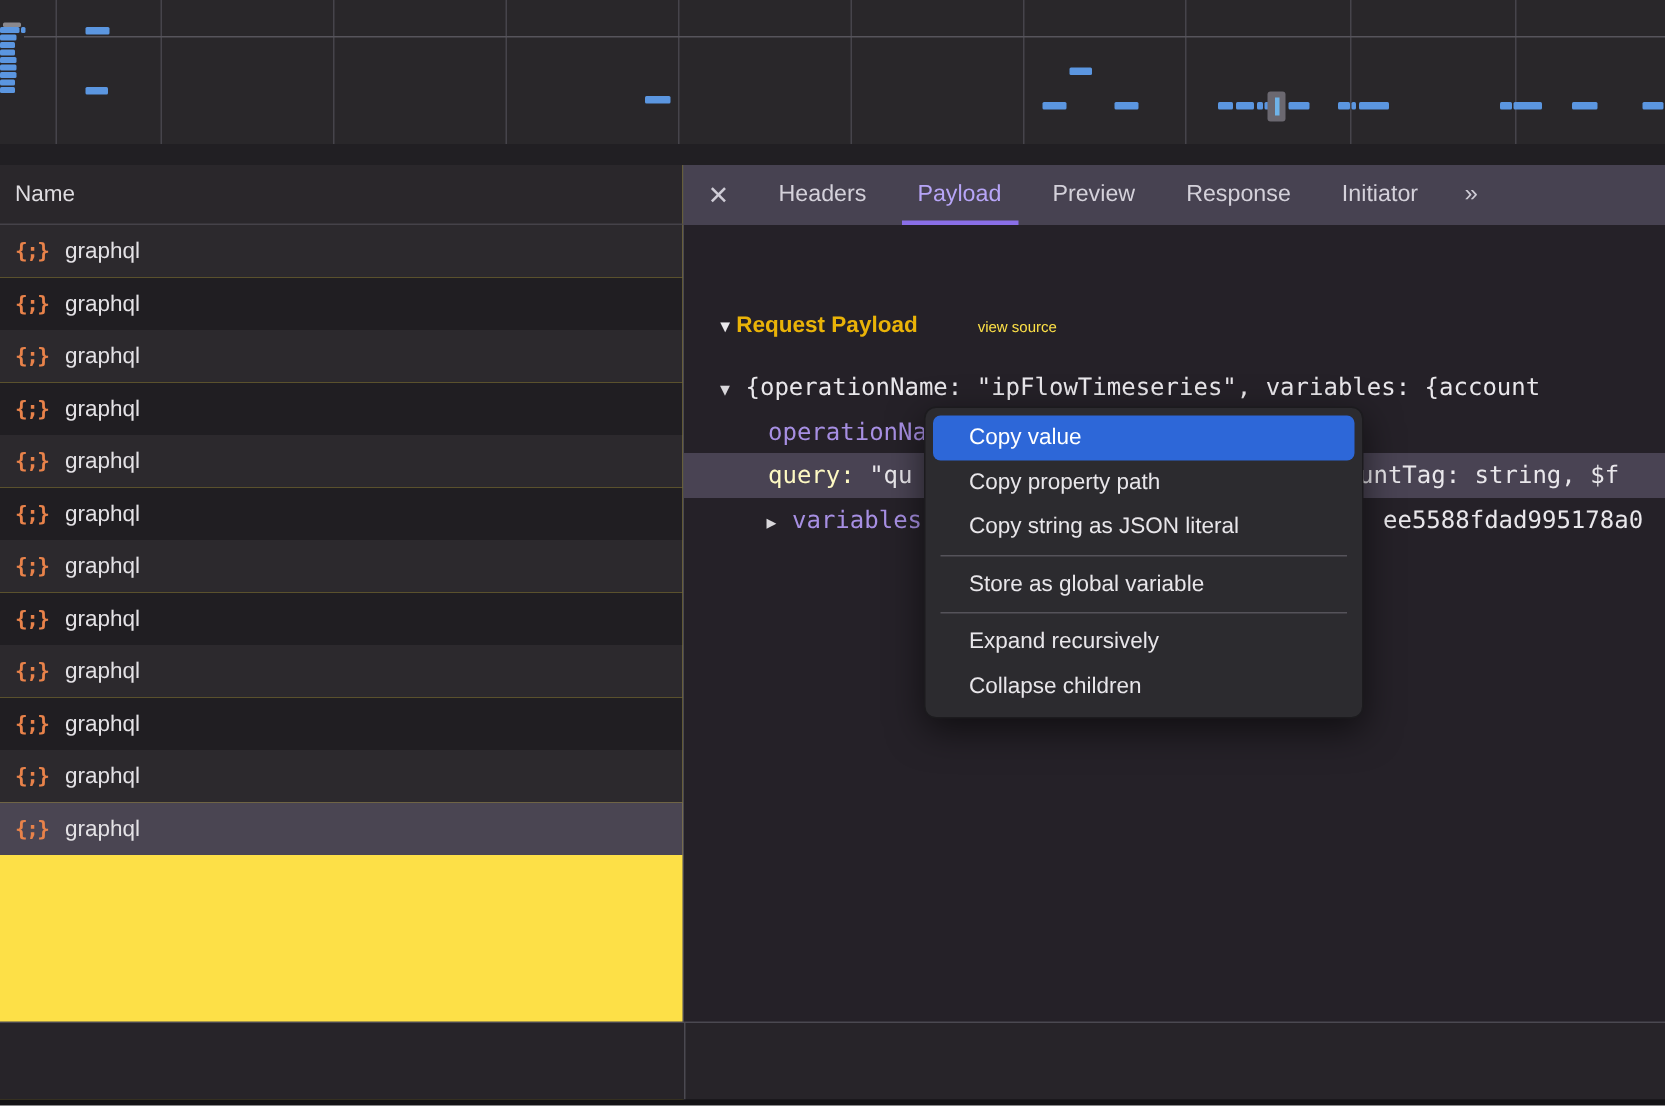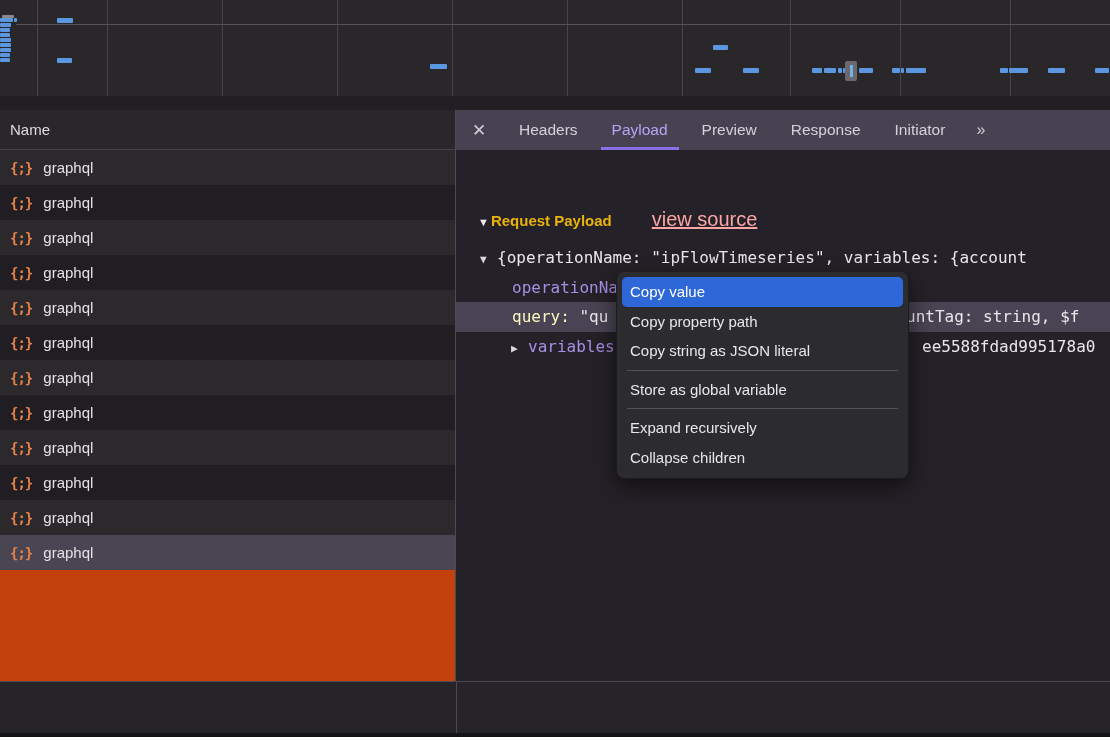--- a/index.html
+++ b/index.html
@@ -11,21 +11,21 @@
   .waterfall { position:absolute; left:0; top:0; width:1110px; height:110px; background:#29272a; overflow:hidden; }
   .wf-bottomband { position:absolute; left:0; top:96px; width:1110px; height:14px; background:#211f23; }
   .wf-grid { position:absolute; top:0; width:1px; height:110px; background:#46444b; }
   .wf-hline { position:absolute; left:16px; top:24px; width:1094px; height:1px; background:#56545b; }
   .wf-bar { position:absolute; background:#5b96e0; border-radius:1px; }
   .wf-bar.gray { background:#8a888d; }
   .wf-marker { position:absolute; background:#6b6870; border-radius:2px; display:flex; align-items:center; justify-content:center; }
   .wf-marker .inner { width:3px; height:12px; background:#6fb3e8; }
 
   
-  .left-panel { position:absolute; left:0; top:110px; width:456px; height:623px; background:#c2410c; border-right:1px solid #4b4951; }
+  .left-panel { position:absolute; left:0; top:110px; width:456px; height:623px; background:#fde047; border-right:1px solid #4b4951; }
   .list-header { height:40px; background:#2a272b; border-bottom:1px solid #454249; display:flex; align-items:center; padding-left:10px;
                  color:#dedce0; font-size:15px; }
   .req-row { height:35px; display:flex; align-items:center; padding-left:10px; gap:11px; cursor:default; }
   .req-row.odd  { background:#2c292d; }
   .req-row.even { background:#201e22; }
   .req-row.selected { background:#4a4552; }
   .req-icon { color:#e8824a; font-family:"DejaVu Sans Mono", monospace; font-size:14px; font-weight:bold; letter-spacing:-1px; }
   .req-label { color:#e4e2e6; font-size:15px; }
 
   
@@ -33,21 +33,21 @@
   .tabbar { height:40px; background:#474251; display:flex; align-items:stretch; }
   .tab-close { width:46px; display:flex; align-items:center; justify-content:center; color:#cfccd6; font-size:17px; cursor:pointer; }
   .tab { display:flex; align-items:center; padding:0 11px; margin:0 6px; color:#d4d1da; font-size:15.5px; cursor:pointer; }
   .tab.active { color:#b7a5f7; box-shadow: inset 0 -3px 0 #8a6fe8; }
   .tab-overflow { display:flex; align-items:center; padding:0 12px; margin-left:2px; color:#cfccd6; font-size:16px; letter-spacing:-2px; cursor:pointer; }
 
   .payload-area { position:relative; width:654px; height:583px; overflow:hidden; }
   .payload-header { position:absolute; left:22px; top:58px; display:flex; align-items:baseline; }
   .ph-caret { color:#ebe9ed; font-size:11px; margin-right:2px; }
   .ph-title { color:#eab308; font-size:15px; font-weight:bold; }
-  .ph-viewsource { color:#fca5a5; font-size:20px; margin-left:40px;text-decoration:underline; }
+  .ph-viewsource { color:#fde047; font-size:10px; margin-left:40px; }
 
   .code { font-family:"DejaVu Sans Mono", monospace; font-size:16px; color:#d9d7db; white-space:nowrap; }
   .code-line { position:absolute; height:30px; line-height:30px; overflow:hidden; width:654px; }
   .cl-preview  { top:93px;  left:0; padding-left:24px; }
   .cl-op       { top:123px; left:0; padding-left:56px; }
   .cl-query    { top:152px; left:0; padding-left:56px; background:#494353; }
   .cl-vars     { top:182px; left:16px; padding-left:39px; }
   .tw { color:#d9d7db; font-size:11px; display:inline-block; width:17px; }
   .key { color:#a78fe3; }
   .key-sel { color:#fef9c3; }
@@ -58,21 +58,21 @@
   .h-divider { position:absolute; left:0; top:681px; width:1110px; height:1px; background:#4b4951; }
   .footer-strip { position:absolute; left:0; top:682px; width:1110px; height:51px; background:#272429; }
   .footer-vdiv { position:absolute; left:456px; top:682px; width:1px; height:51px; background:#4b4951; }
   .bottom-dark { position:absolute; left:0; top:733px; width:1110px; height:4px; background:#141316; }
   .bottom-white { position:absolute; left:0; top:737px; width:1110px; height:3px; background:#ffffff; }
 
   
   .context-menu { position:absolute; left:616px; top:271px; width:293px; background:#2c2b2f;
                   border:1px solid #1c1b1e; border-radius:8px; padding:5px 0 6px 0;
                   box-shadow:0 8px 24px rgba(0,0,0,.55); z-index:10; }
-  .menu-item { margin:0 5px; padding-left:8px; height:29.5px; line-height:29.5px; border-radius:5px;
+  .menu-item { margin:0 5px; padding-left:24px; height:29.5px; line-height:29.5px; border-radius:5px;
                color:#e8e6ea; font-size:15px; cursor:pointer; }
   .menu-item.highlighted { background:#2d67d8; color:#ffffff; }
   .menu-sep { height:1px; background:#55535a; margin:4px 10px; }
 </style>
 </head>
 <body>
 
 <div class="screen">
 
   <div class="waterfall">

